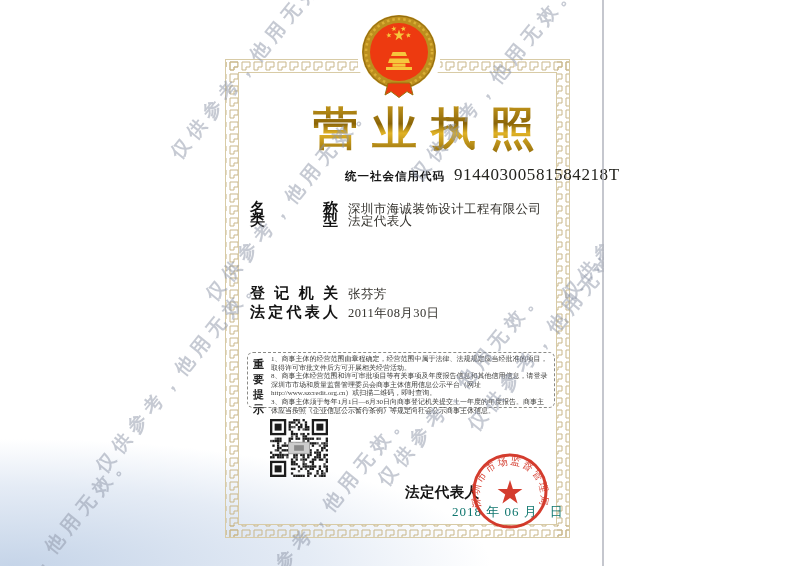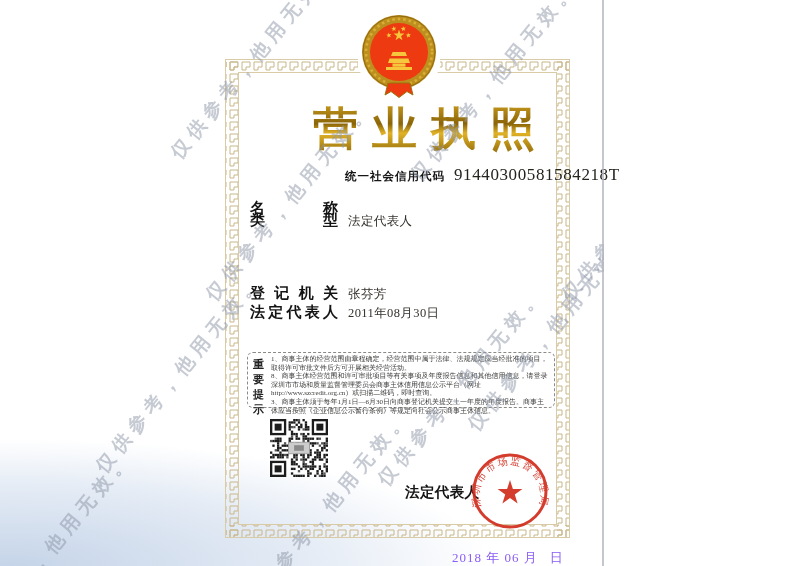--- a/index.html
+++ b/index.html
@@ -41,22 +41,22 @@
   #notes .nlabel{width:13px;flex:none;display:flex;flex-direction:column;justify-content:space-between;
     font-size:11px;font-weight:700;color:#222;padding:2px 0;margin-right:5px;}
   #notes .ntext{flex:1;font-size:7px;line-height:8.6px;color:#3a3a38;letter-spacing:0;
     font-family:Liberation Serif, serif;}
   #notes .ntext p{margin:0;}
 
   #qr{position:absolute;left:270px;top:419px;width:58px;height:58px;z-index:4;}
 
   #reg-label{position:absolute;left:405px;top:483px;width:74px;display:inline-block;z-index:4;
     font-size:14.5px;font-weight:700;color:#141414;text-align:justify;text-align-last:justify;}
-  #reg-date{position:absolute;left:452px;top:503px;z-index:4;font-size:13px;color:#8b5cf6;
-    font-family:"Liberation Serif",serif;letter-spacing:1px;display:flex;margin-top:46px;}
+  #reg-date{position:absolute;left:452px;top:503px;z-index:4;font-size:13px;color:#0f766e;
+    font-family:"Liberation Serif",serif;letter-spacing:1px;display:flex;}
   #reg-date .d2{margin-left:12px;}
 
   #seal{position:absolute;left:470px;top:451px;width:80px;height:80px;z-index:5;opacity:.9;}
 
   #footer{position:absolute;right:231px;top:541px;z-index:4;font-size:9.5px;color:#42434a;
     letter-spacing:.8px;font-family:"Liberation Serif",serif;}
 
   
   #wm-layer{position:absolute;left:0;top:0;width:604px;height:566px;overflow:hidden;z-index:6;pointer-events:none;}
   .wm{position:absolute;left:0;top:0;white-space:nowrap;transform-origin:0 0;display:block;
@@ -104,20 +104,21 @@
 
   <div id="title">营业执照</div>
 
   <div id="creditrow">
     <span class="clabel">统一社会信用代码</span>
     <span class="ccode">91440300581584218T</span>
   </div>
 
   <div class="frow" style="top:200px">
     <span class="flabel">名称</span>
+    <span class="fvalue">深圳市海诚装饰设计工程有限公司</span>
   </div>
   <div class="frow" style="top:212px">
     <span class="flabel">类型</span>
     <span class="fvalue">法定代表人</span>
   </div>
   <div class="frow" style="top:285px">
     <span class="flabel">登记机关</span>
     <span class="fvalue">张芬芳</span>
   </div>
   <div class="frow" style="top:304px">

